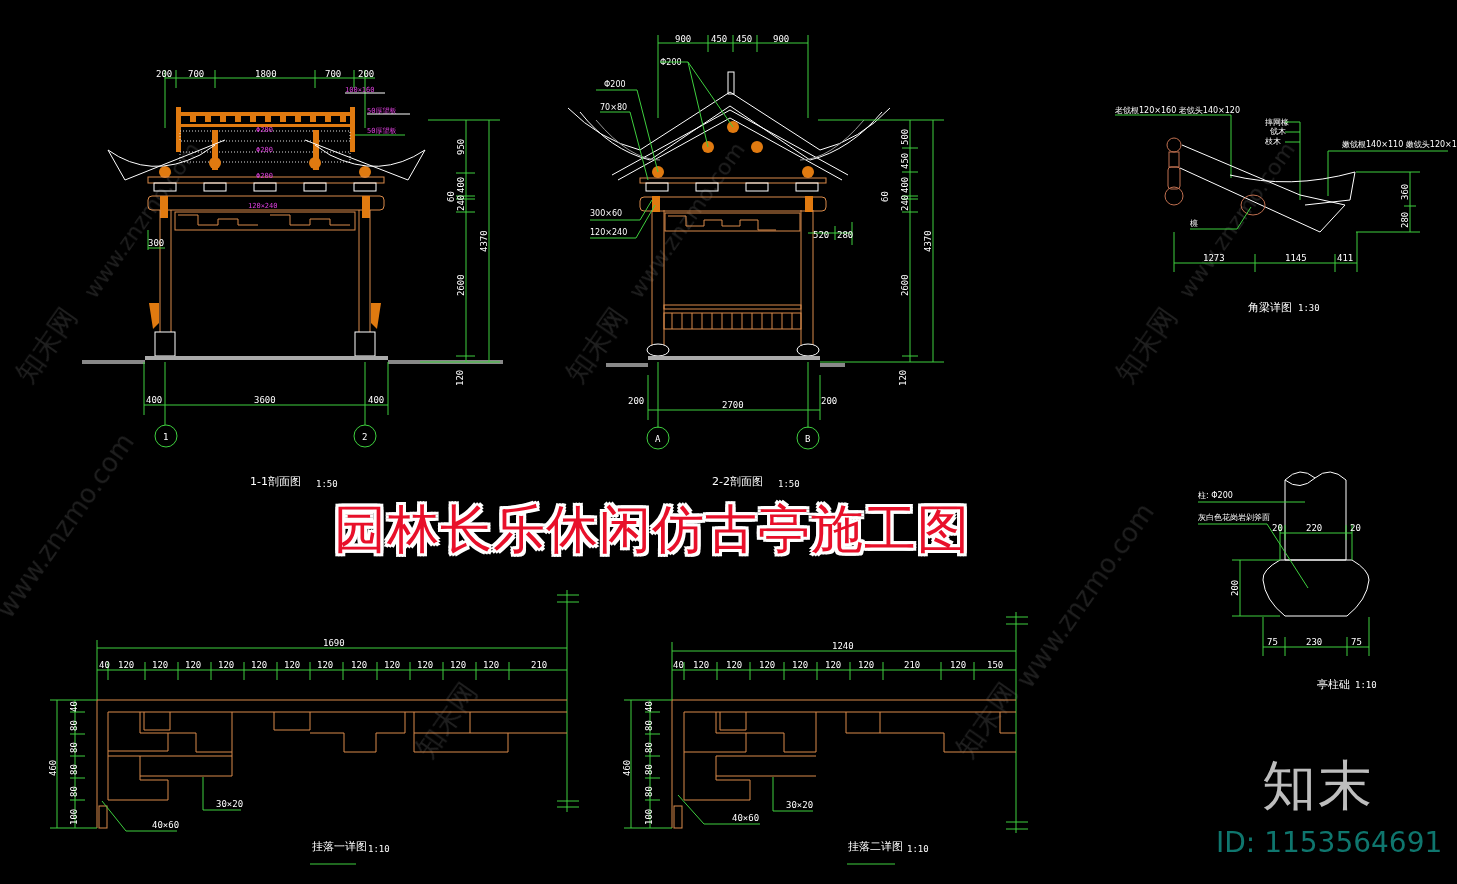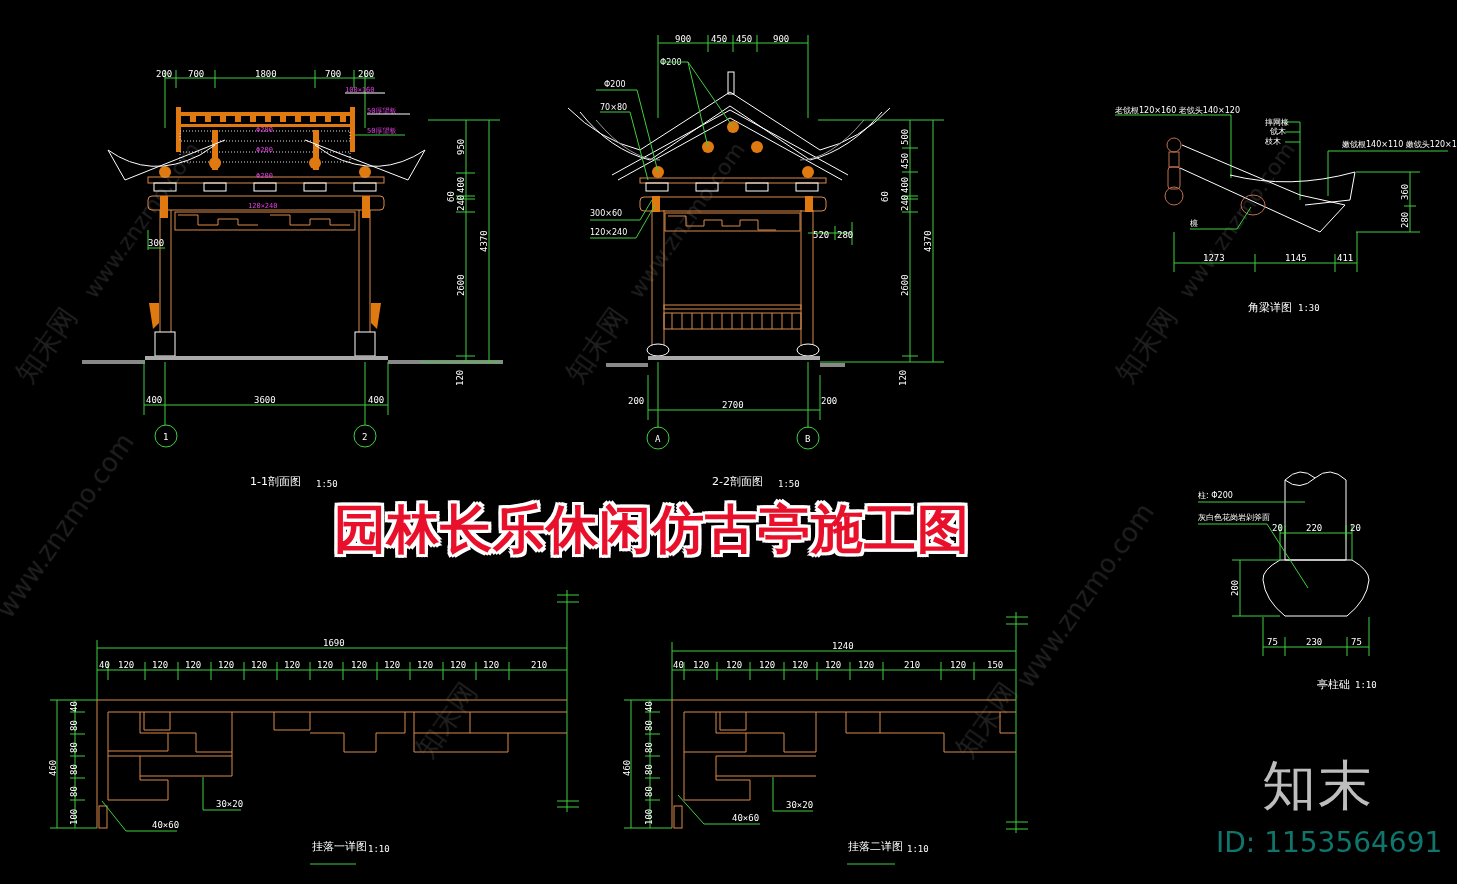--- a/index.html
+++ b/index.html
@@ -8,21 +8,21 @@
   .dim{fill:#ffffff;font-family:"DejaVu Sans Mono","Liberation Mono",monospace;font-size:9px;}
   .lbl{fill:#ffffff;font-family:"DejaVu Sans","Liberation Sans",sans-serif;font-size:8px;}
   .mag{fill:#e040e0;font-family:"DejaVu Sans Mono",monospace;font-size:7px;}
   .ttl{fill:#ffffff;font-family:"DejaVu Sans","Liberation Sans",sans-serif;font-size:11px;}
   .g{stroke:#3ecf3e;stroke-width:1;fill:none;}
   .o{stroke:#d98a4a;stroke-width:1;fill:none;}
   .of{fill:#e07a10;stroke:none;}
   .w{stroke:#ffffff;stroke-width:1;fill:none;}
   .wm{fill:#3a3a3a;font-family:"DejaVu Sans","Liberation Sans",sans-serif;font-size:28px;}
   #banner{position:absolute;left:314px;top:497px;width:676px;height:66px;display:flex;align-items:center;justify-content:center;
-    font-family:"DejaVu Sans","Liberation Sans",sans-serif;font-weight:bold;font-size:52px;color:#e8102a;letter-spacing:1px;
+    font-family:"DejaVu Sans","Liberation Sans",sans-serif;font-weight:normal;font-size:52px;color:#e8102a;letter-spacing:1px;
     text-shadow:-3px -3px 0 #fff,3px -3px 0 #fff,-3px 3px 0 #fff,3px 3px 0 #fff,0 -3px 0 #fff,0 3px 0 #fff,-3px 0 0 #fff,3px 0 0 #fff;}
   #brand{position:absolute;left:1262px;top:750px;color:#bdbdbd;font-family:"DejaVu Sans","Liberation Sans",sans-serif;font-size:54px;letter-spacing:2px;text-align:right;}
   #docid{position:absolute;left:1216px;top:826px;color:#0f766e;font-family:"DejaVu Sans","Liberation Sans",sans-serif;font-size:28px;}
 </style>
 </head>
 <body>
 
 <svg id="canvas" viewBox="0 0 1457 884" xmlns="http://www.w3.org/2000/svg">
 
   <g opacity="0.55">

